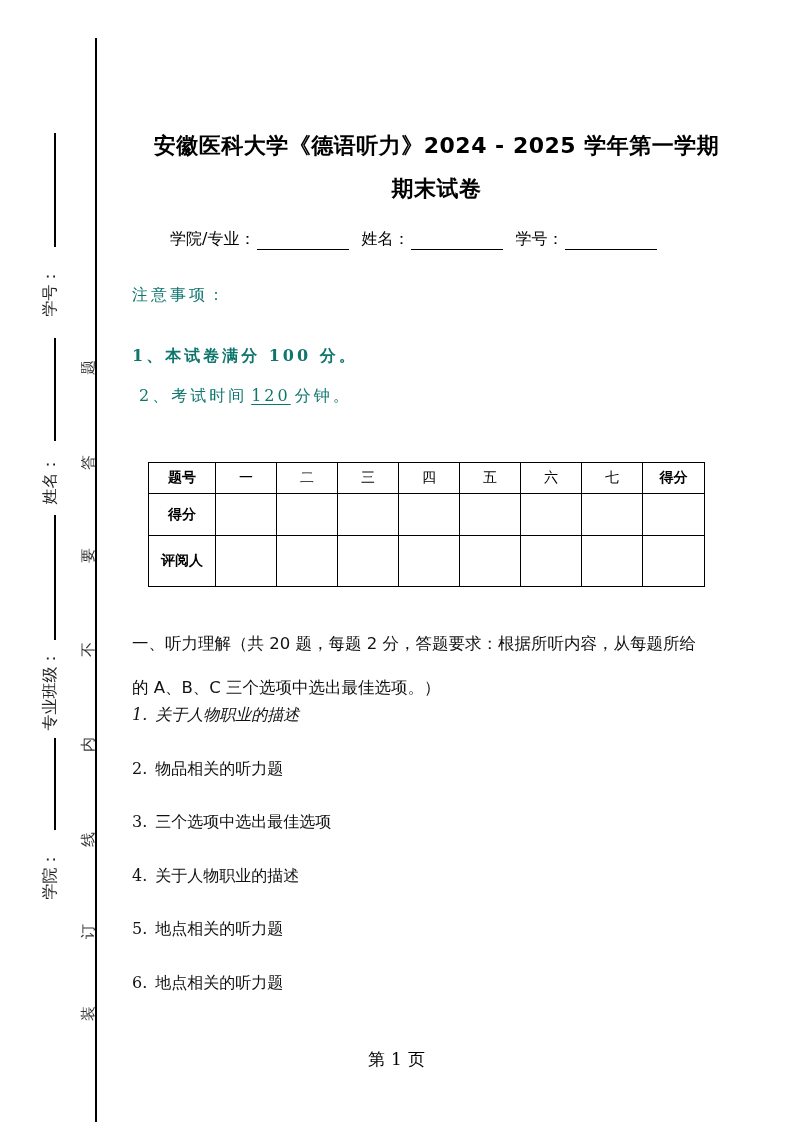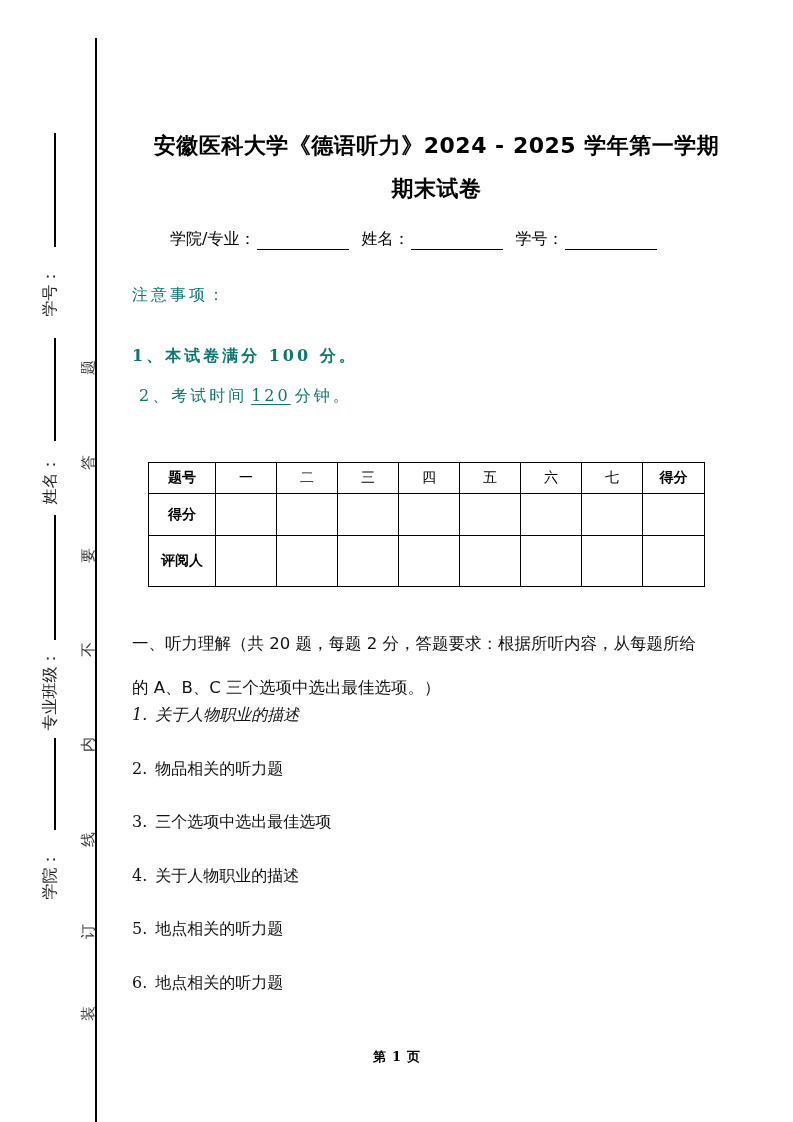--- a/index.html
+++ b/index.html
@@ -43,21 +43,21 @@
   table.score td.cn { width: 60px; }
   table.score td.clast { width: 61px; font-weight: bold; }
 
   .section { position: absolute; left: 132px; top: 622px; width: 580px; font-size: 16.5px; line-height: 44px;
              font-family: "DejaVu Sans", "Liberation Sans", sans-serif; color: #111; }
 
   .q { position: absolute; left: 132px; font-size: 16px; color: #111;
        font-family: "DejaVu Sans", "Liberation Sans", sans-serif; }
   .q .num { font-family: "DejaVu Serif", "Liberation Serif", serif; margin-right: 8px; }
 
-  .footer { position: absolute; top: 1048px; left: 0; width: 793px; text-align: center; font-weight: bold; font-size: 13px;
+  .footer { position: absolute; top: 1048px; left: 0; width: 793px; text-align: center; font-weight: normal; font-size: 17px;
             font-family: "DejaVu Serif", "Liberation Serif", serif; }
   .footer span { margin: 0 3px; }
 </style>
 </head>
 <body>
 
 <div>
   <div class="binding-line"></div>
 
   <div class="inner-seg" style="top:133px;height:114px;"></div>

